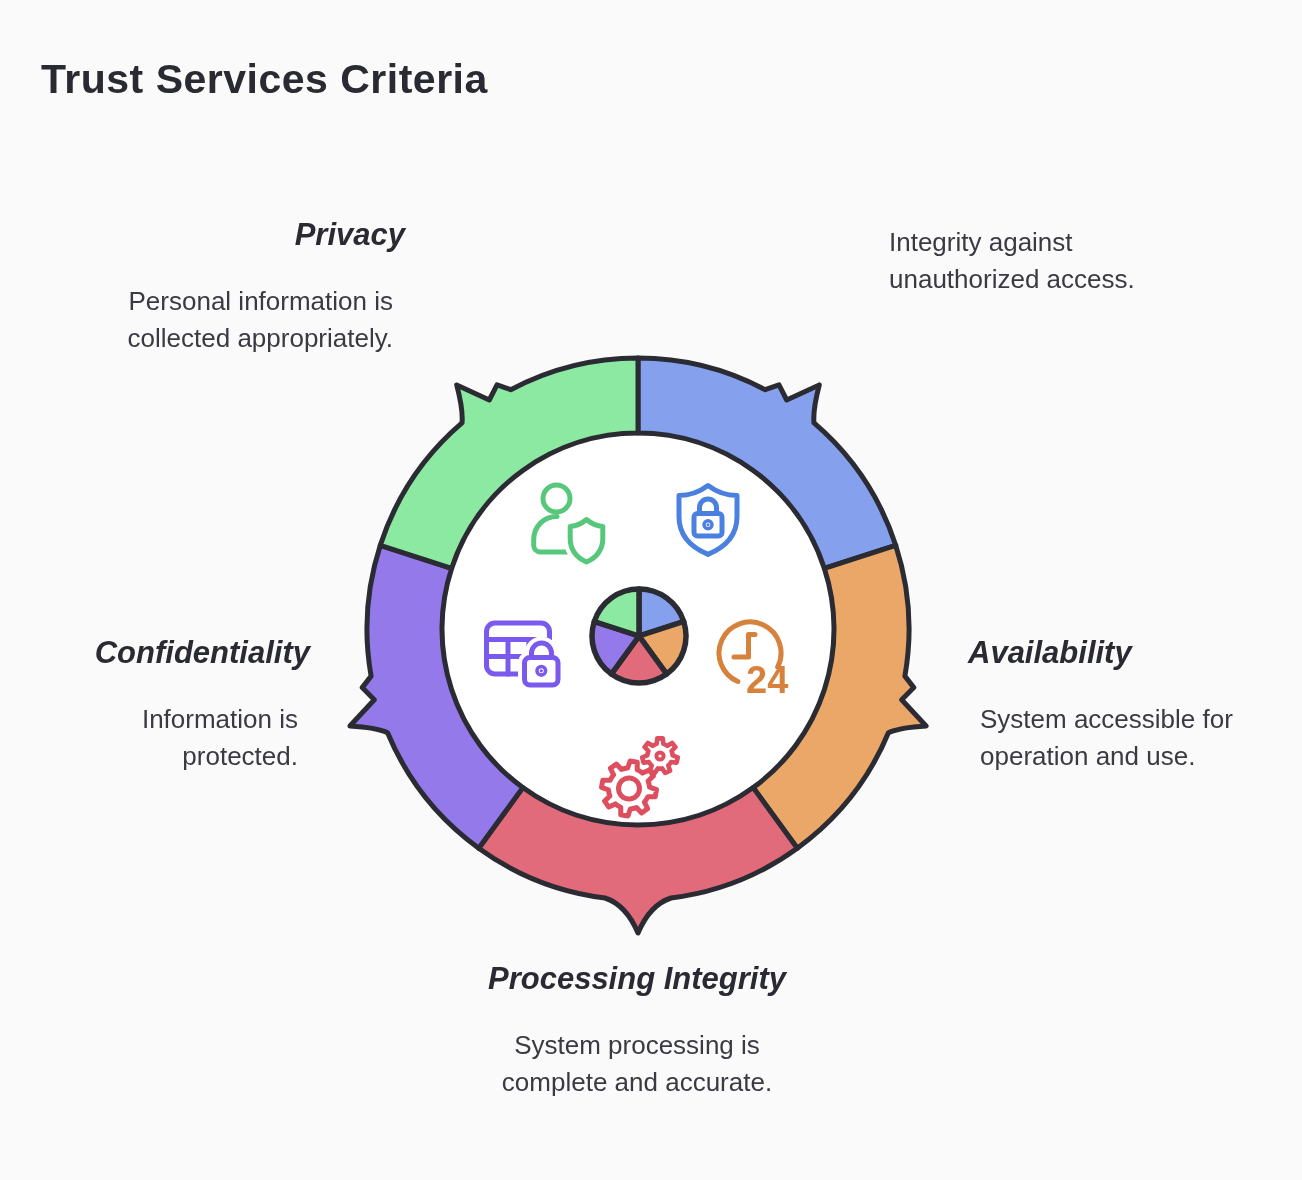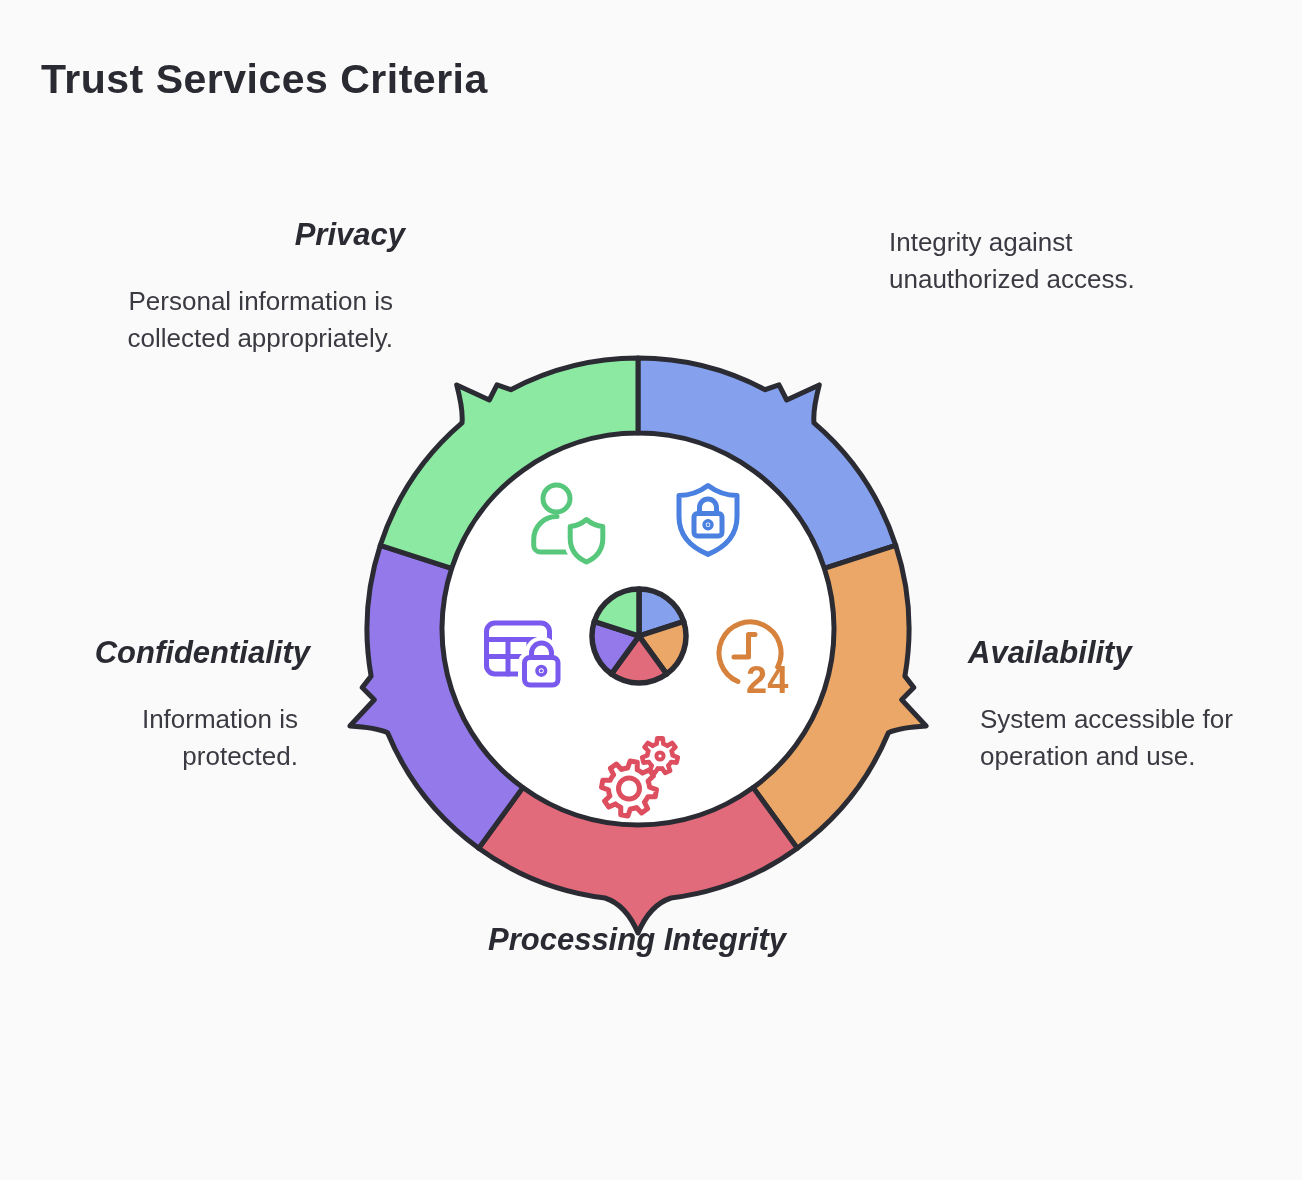--- a/index.html
+++ b/index.html
@@ -8,21 +8,21 @@
   #diagram-svg{position:absolute;left:0;top:0;}
   h1.title{position:absolute;top:56px;left:0;width:100%;text-align:left;margin:0;
            font-size:41px;font-weight:700;color:#2a2a32;letter-spacing:.5px;padding-left:41px;}
   .crit{position:absolute;}
   .crit h2{margin:0 0 26px 0;font-size:31px;line-height:45px;font-weight:700;color:#2a2a32;font-style:italic;}
   .crit p{margin:12px;font-size:26px;line-height:37px;color:#3a3a42;}
   .crit.privacy{top:212px;right:897px;width:330px;text-align:right;}
   .crit.security{top:212px;left:877px;width:330px;text-align:left;}
   .crit.confidentiality{top:630px;right:992px;width:280px;text-align:right;}
   .crit.availability{top:630px;left:968px;width:310px;text-align:left;}
-  .crit.processing{top:917px;left:487px;width:300px;text-align:center;}
+  .crit.processing{top:956px;left:487px;width:300px;text-align:center;}
 </style>
 </head>
 <body>
 
 <div class="canvas">
 
   <svg id="diagram-svg" viewBox="0 0 1302 1180" width="1302" height="1180">
       <circle cx="638" cy="629" r="196" fill="#ffffff"></circle>
       <path d="M638.0,433.0 L638.0,358.0 A271,271 0 0 1 765.2,389.7 L779.0,384.8 L786.7,400.0 L819.3,384.9 Q812.7,410.2 814.0,422.9 A271,271 0 0 1 895.7,545.3 L824.4,568.4 A196,196 0 0 0 638.0,433.0 Z" fill="#85a0ec" stroke="#2b2b33" stroke-width="5" stroke-linejoin="round"></path>
       <path d="M824.4,568.4 L895.7,545.3 A271,271 0 0 1 904.9,676.1 L913.8,687.6 L901.7,699.7 L926.1,726.0 Q900.1,727.5 888.4,732.7 A271,271 0 0 1 797.3,848.2 L753.2,787.6 A196,196 0 0 0 824.4,568.4 Z" fill="#eaa767" stroke="#2b2b33" stroke-width="5" stroke-linejoin="round"></path>
@@ -91,15 +91,16 @@
     <p>Information is protected.</p>
   </section>
 
   <section class="crit availability">
     <h2>Availability</h2>
     <p>System accessible for operation and use.</p>
   </section>
 
   <section class="crit processing">
     <h2>Processing Integrity</h2>
+    <p>System processing is complete and accurate.</p>
   </section>
 
 </div>
 
 </body></html>

